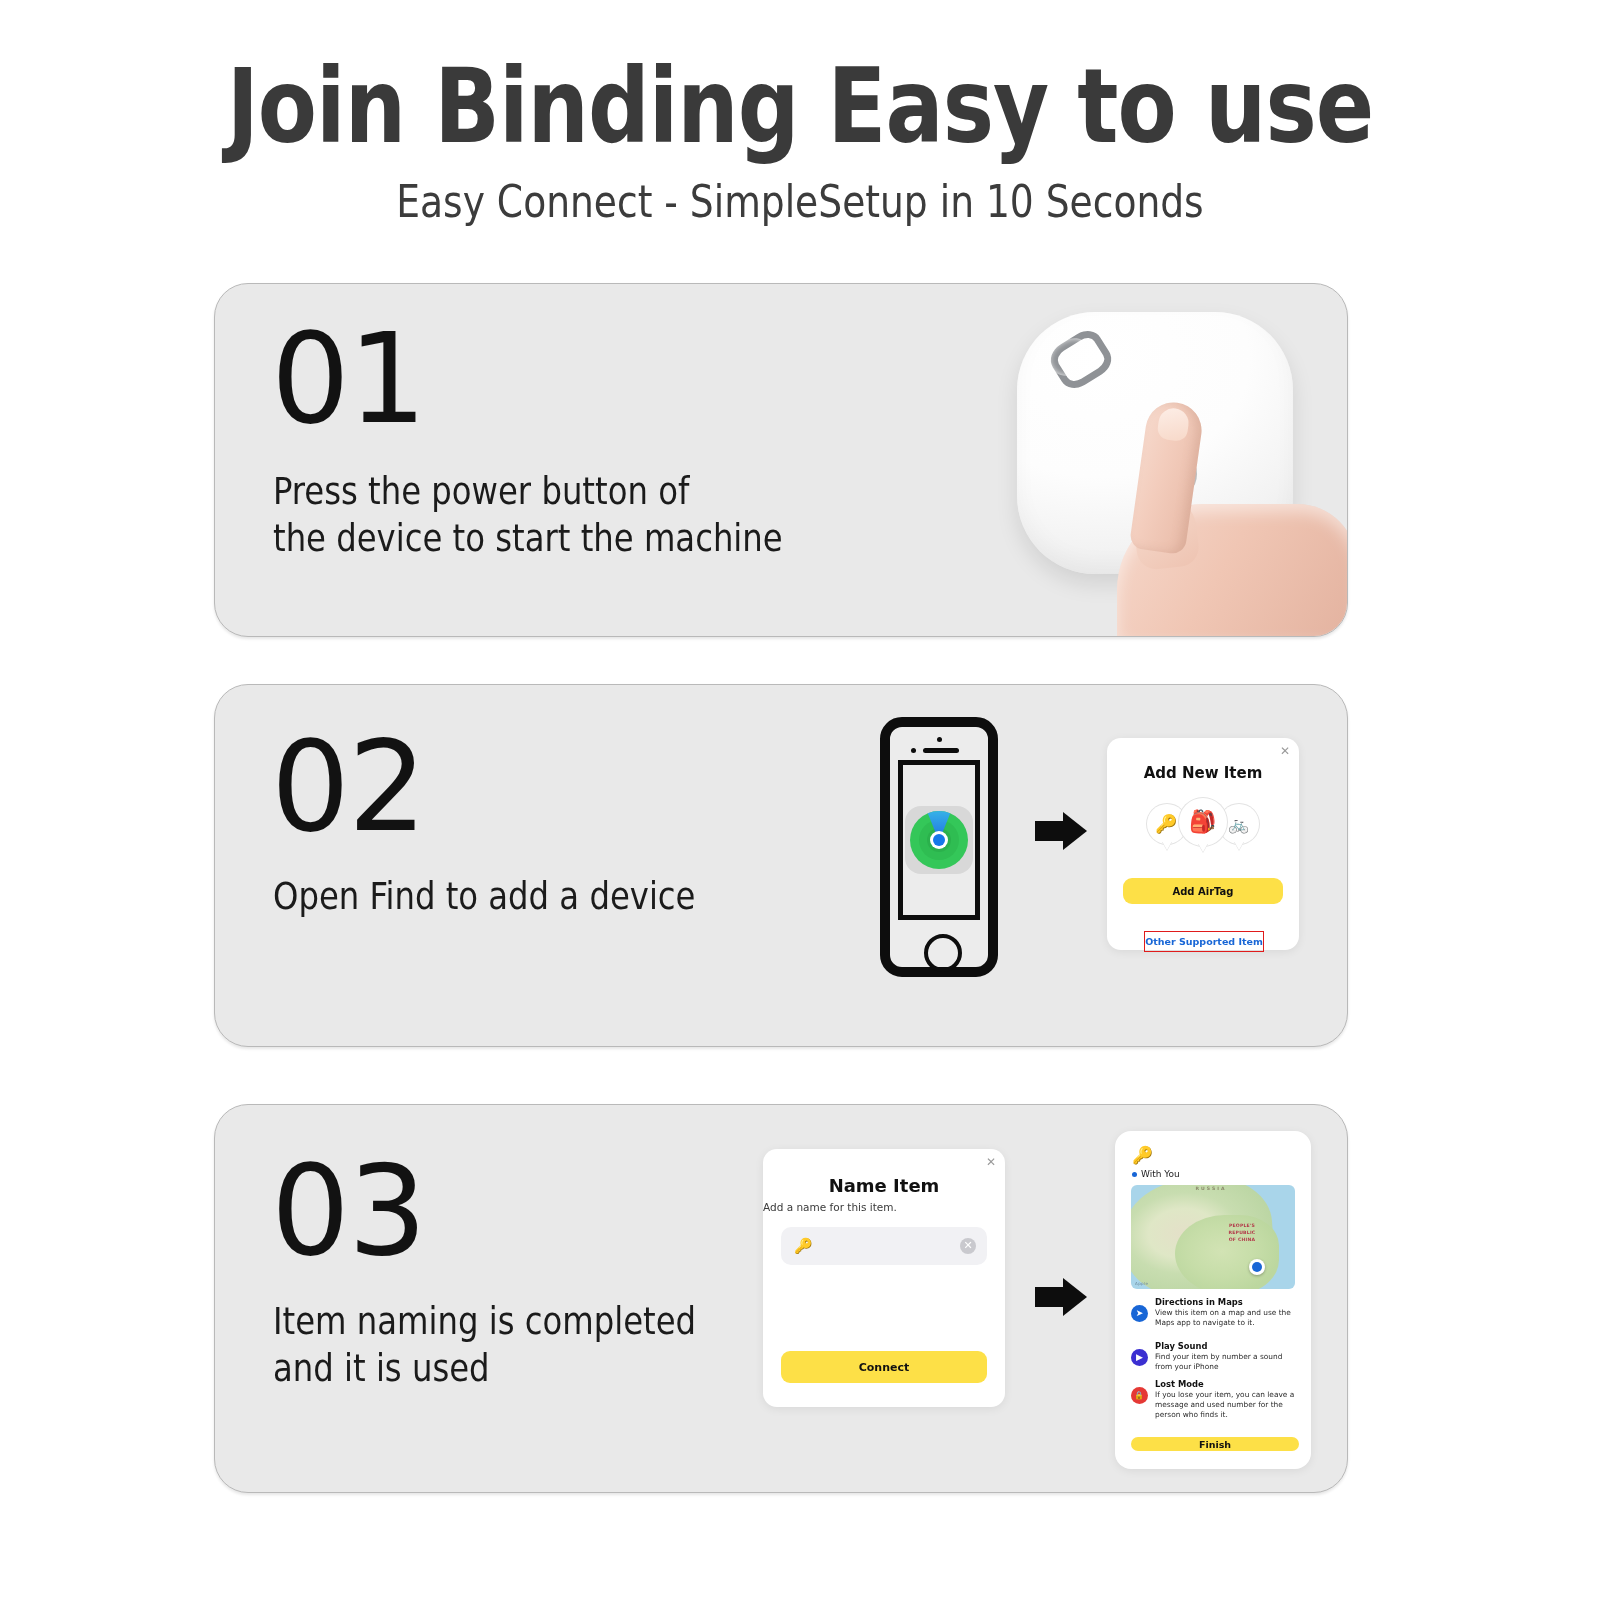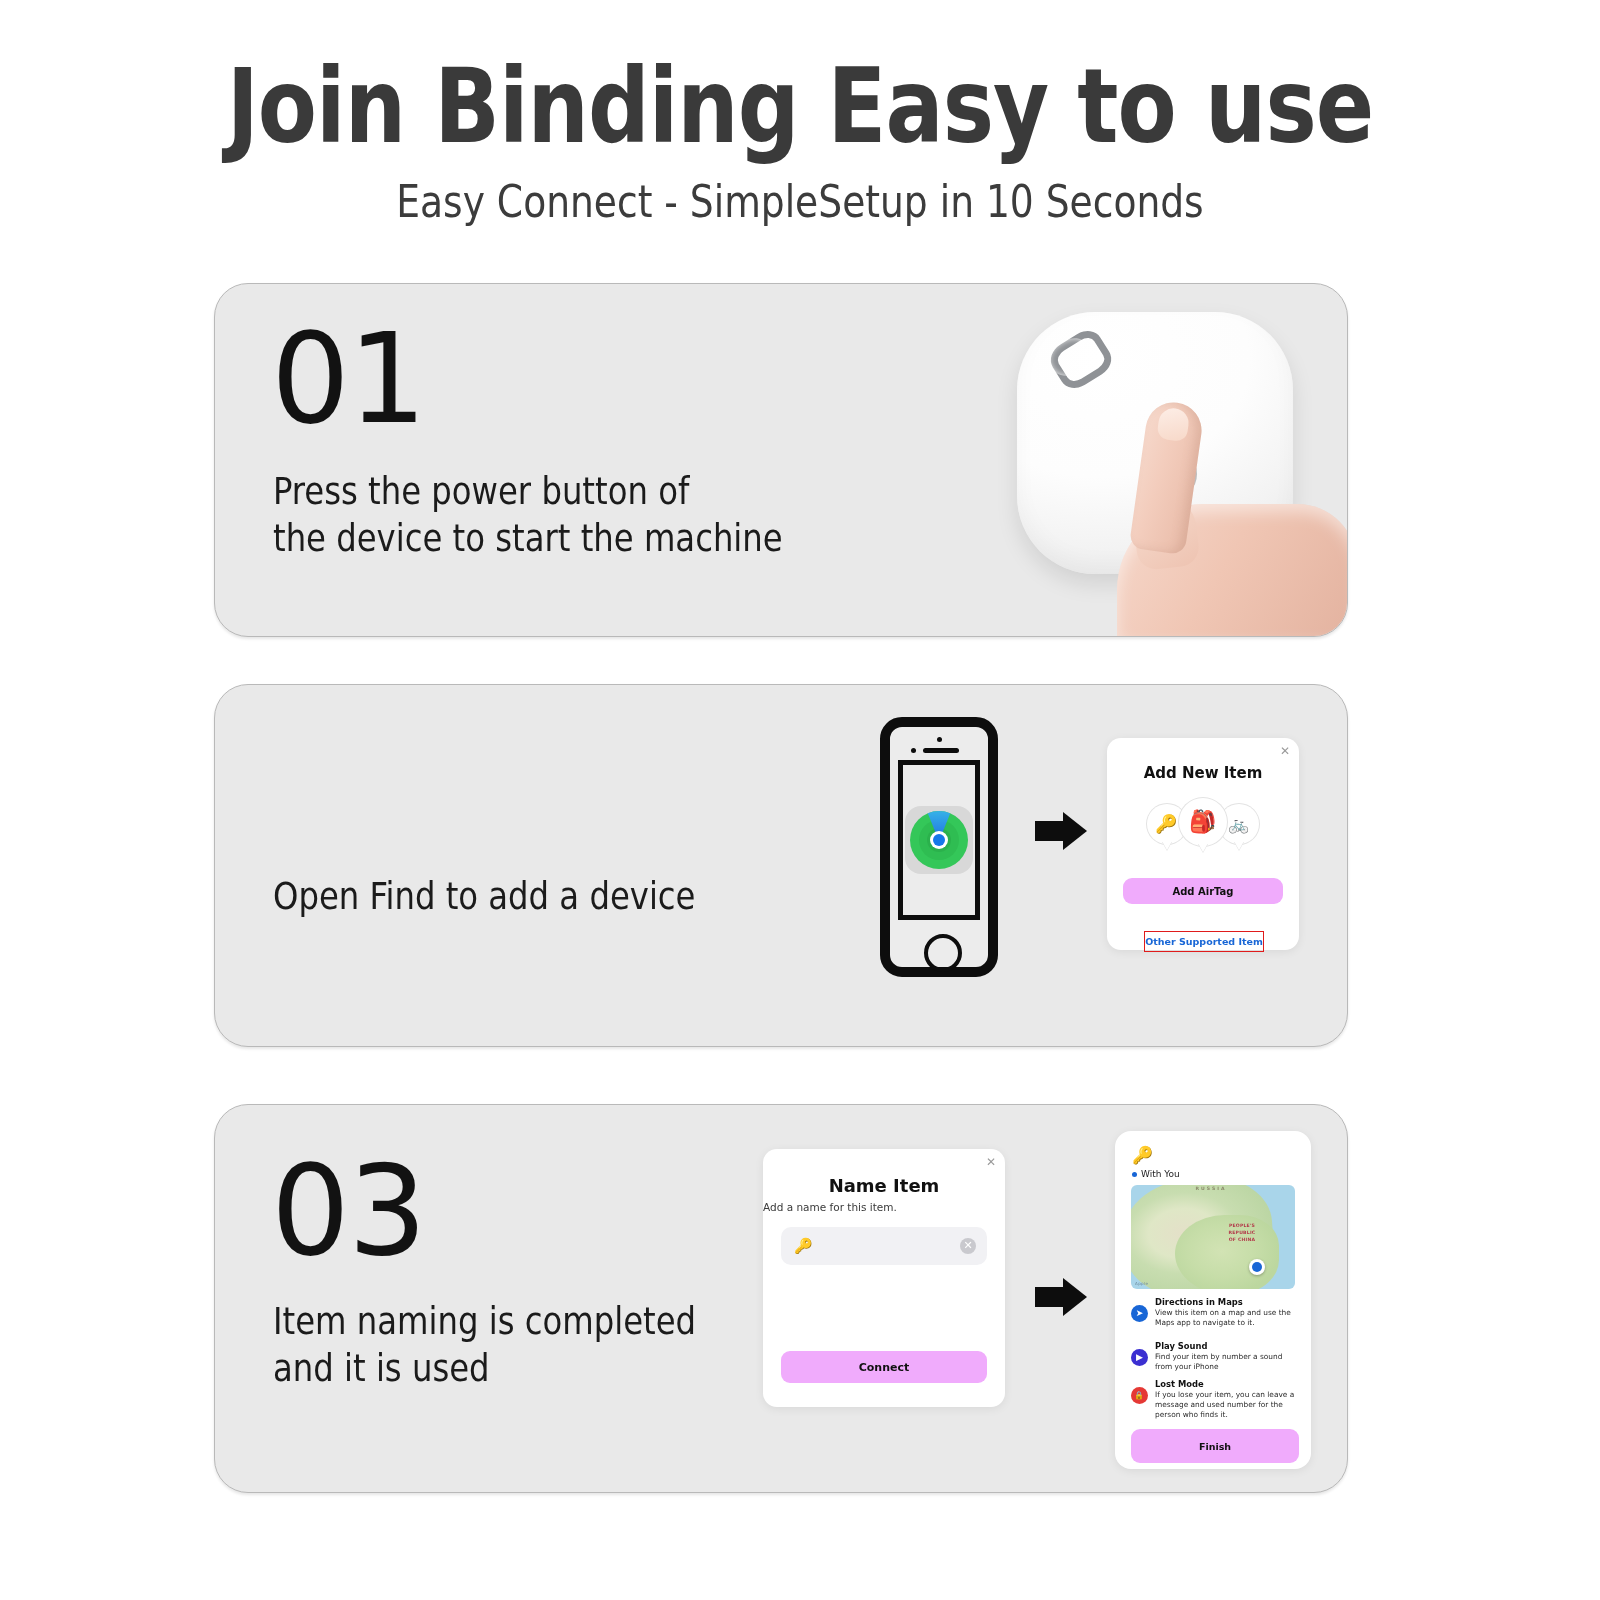--- a/index.html
+++ b/index.html
@@ -204,21 +204,21 @@
   .bub:after{
     content:"";position:absolute;left:50%;bottom:-6px;margin-left:-5px;
     width:0;height:0;border-left:5px solid transparent;border-right:5px solid transparent;
     border-top:9px solid #ffffff;
     filter:drop-shadow(0 1px 0 #e3e3e3);
   }
   #bub-key{left:14px;top:8px;width:40px;height:40px;font-size:18px;}
   #bub-bike{left:86px;top:8px;width:40px;height:40px;font-size:17px;}
   #bub-bag{left:46px;top:2px;width:48px;height:48px;font-size:22px;z-index:2;}
   .btn-fill{
-    position:absolute;background:#f0abfc;border-radius:9px;
+    position:absolute;background:#fde047;border-radius:9px;
     display:flex;align-items:center;justify-content:center;
     font-size:10px;font-weight:700;color:#111;
     font-family:"DejaVu Sans","Liberation Sans",sans-serif;
     cursor:pointer;
   }
   #add-airtag-btn{left:16px;top:140px;width:160px;height:26px;}
   #other-item-link{
     position:absolute;left:50%;top:193px;margin-left:-59px;width:118px;height:19px;
     border:1.6px solid #e01b1b;
     display:flex;align-items:center;justify-content:center;
@@ -311,21 +311,21 @@
     font-family:"DejaVu Sans","Liberation Sans",sans-serif;
   }
   .opt-body{
     position:absolute;left:24px;top:11px;width:146px;
     font-size:7.4px;line-height:1.38;color:#2b2b2b;
     font-family:"DejaVu Sans","Liberation Sans",sans-serif;
   }
   #opt-directions{top:166px;}
   #opt-play{top:210px;}
   #opt-lost{top:248px;}
-  #finish-btn{left:16px;top:298px;width:168px;height:34px;font-size:9.5px;}
+  #finish-btn{left:16px;top:306px;width:168px;height:14px;font-size:9.5px;}
 
   
   .hand-clip{position:absolute;left:0;top:0;width:372px;height:352px;overflow:hidden;}
 </style>
 </head>
 <body>
 
 <div class="header">
   <div class="title">Join Binding Easy to use</div>
   <div class="subtitle">Easy Connect - SimpleSetup in 10 Seconds</div>
@@ -348,20 +348,21 @@
         </div>
         <div class="finger">
           <div class="nail"></div>
         </div>
       </div>
     </div>
   </div>
 </div>
 
 <div class="card" id="card-2">
+  <div class="step-num">02</div>
   <div class="step-desc">Open Find to add a device</div>
 
   <div class="s2-scene">
 
     <div class="phone">
       <div class="phone-cam"></div>
       <div class="phone-speaker"></div>
       <div class="phone-speaker-dot"></div>
       <div class="phone-screen">
         <div class="findmy-tile">

